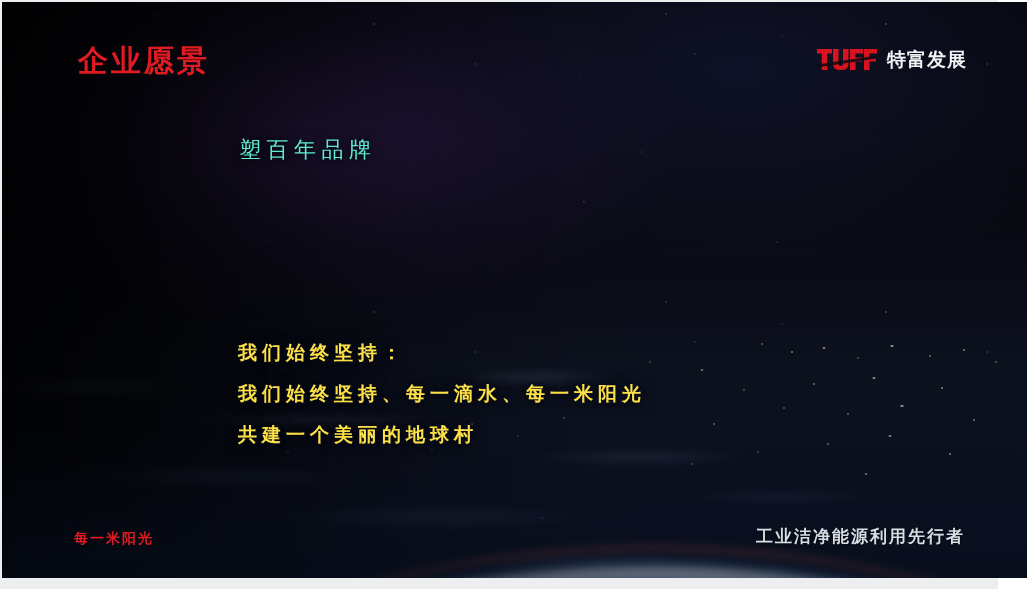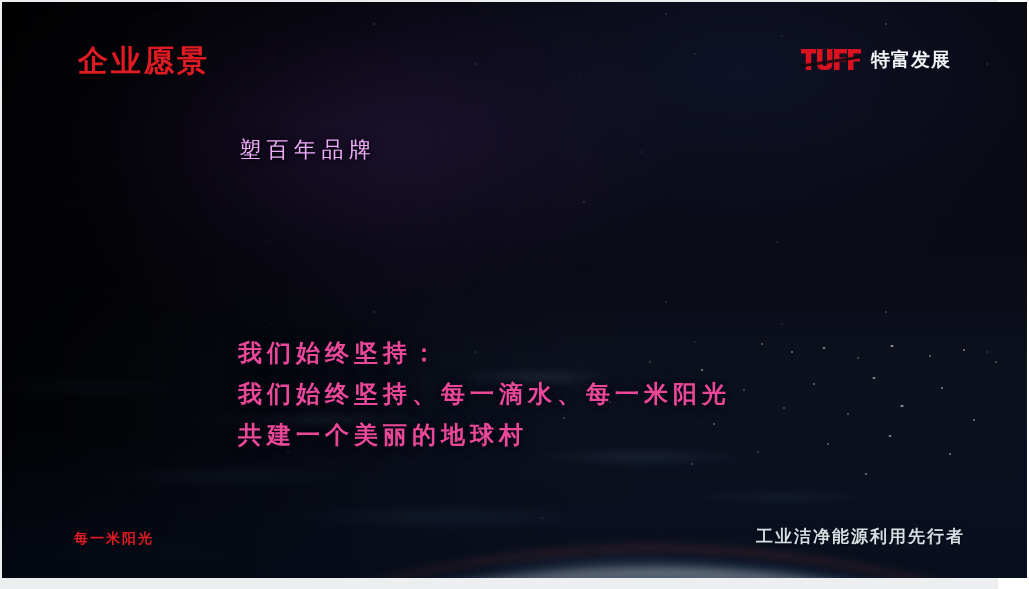--- a/index.html
+++ b/index.html
@@ -283,21 +283,21 @@
     font-size: 30px;
     font-weight: bold;
     color: #e01b22;
     letter-spacing: 3px;
     line-height: 1;
     white-space: nowrap;
   }
 
   #brand-lockup {
     position: absolute;
-    right: 76px;
+    right: 60px;
     top: 47px;
     display: flex;
     align-items: center;
     gap: 10px;
     white-space: nowrap;
   }
   #brand-mark {
     display: block;
   }
   #brand-name-cn {
@@ -306,36 +306,36 @@
     color: #f2f4f7;
     letter-spacing: 1px;
     line-height: 1;
   }
 
   
   #vision-block {
     position: absolute;
     left: 237px;
     top: 128px;
-    color: #f0abfc;
+    color: #5eead4;
     font-size: 22px;
     font-weight: 400;
     letter-spacing: 5.5px;
     line-height: 40px;
     text-shadow: 0 1px 4px rgba(0,0,0,0.85), 0 0 12px rgba(0,0,0,0.6);
     white-space: nowrap;
   }
 
   
   #commitment-block {
     position: absolute;
     left: 236px;
     top: 330px;
-    color: #ec4899;
-    font-size: 24px;
+    color: #fde047;
+    font-size: 19px;
     font-weight: bold;
     letter-spacing: 5px;
     line-height: 41px;
     text-shadow: 0 1px 5px rgba(0,6,20,0.9), 0 0 14px rgba(0,6,20,0.7);
     white-space: nowrap;
   }
 
   
   #footer-section-label {
     position: absolute;

